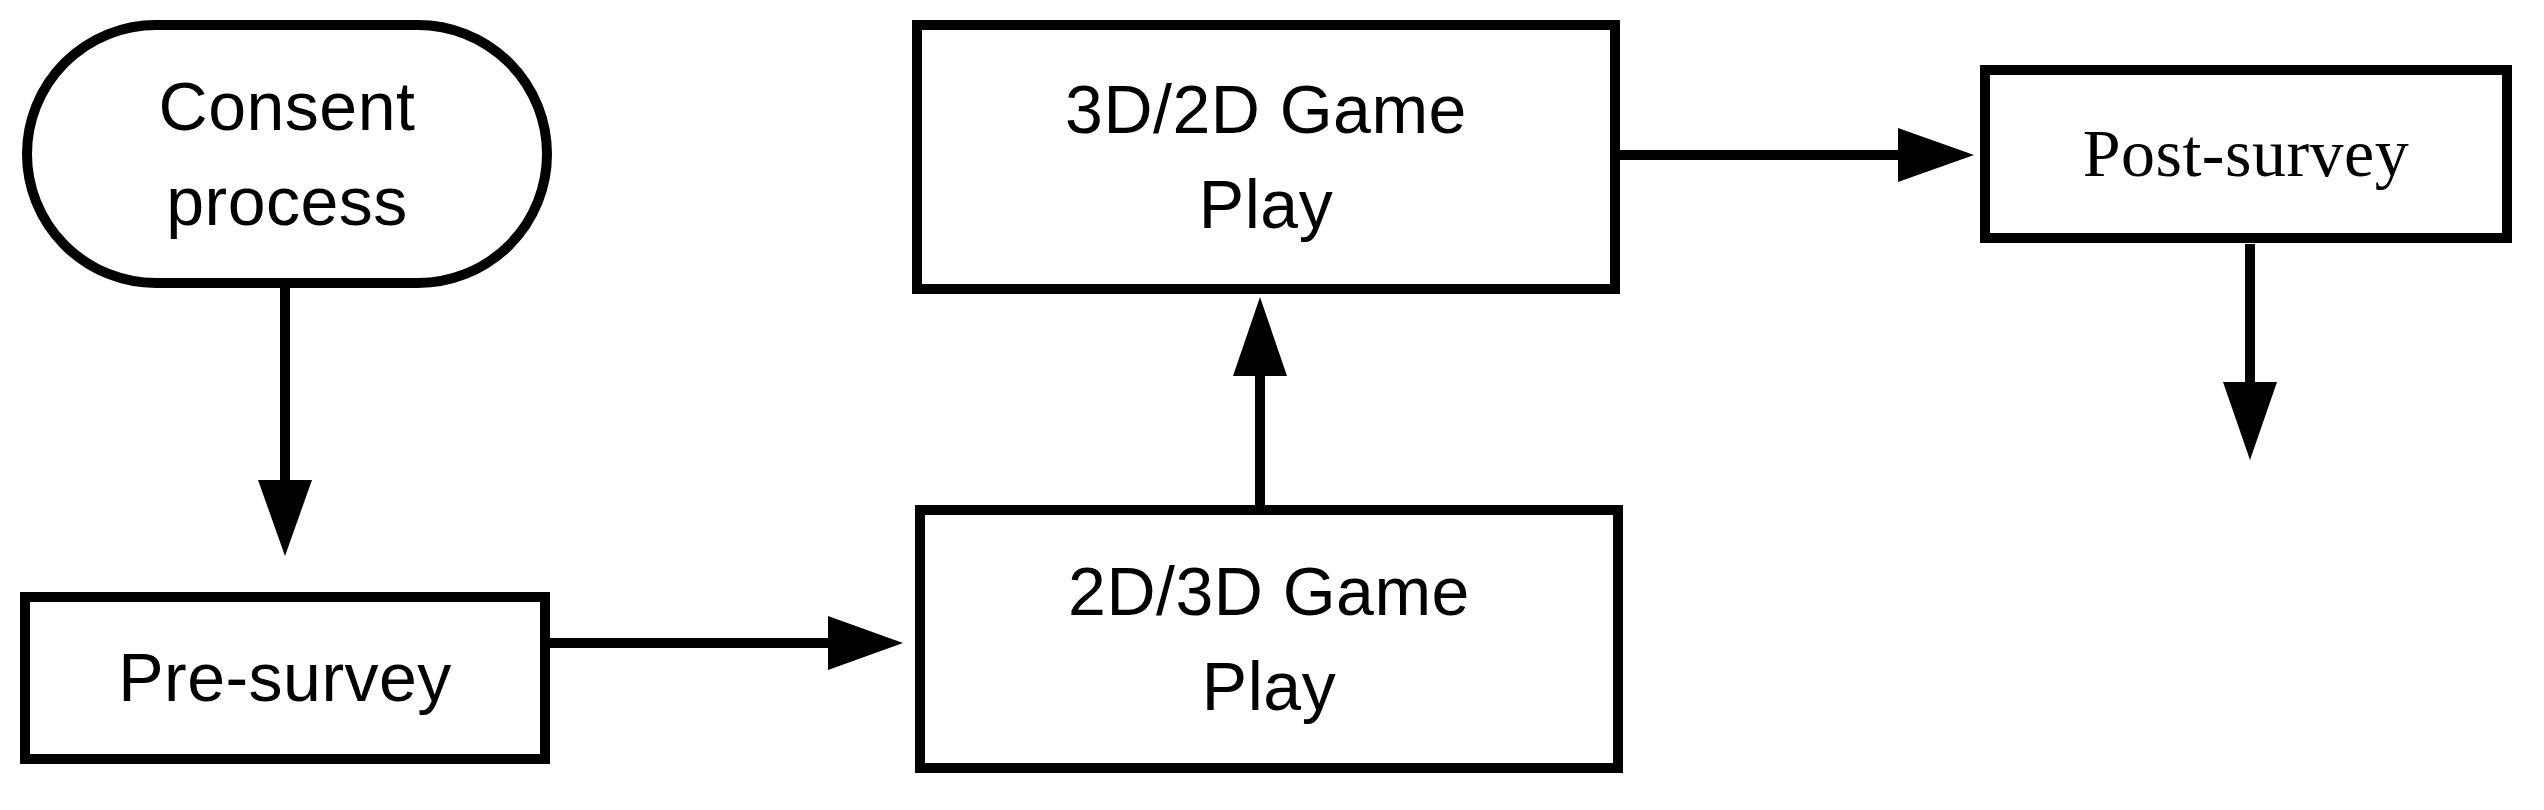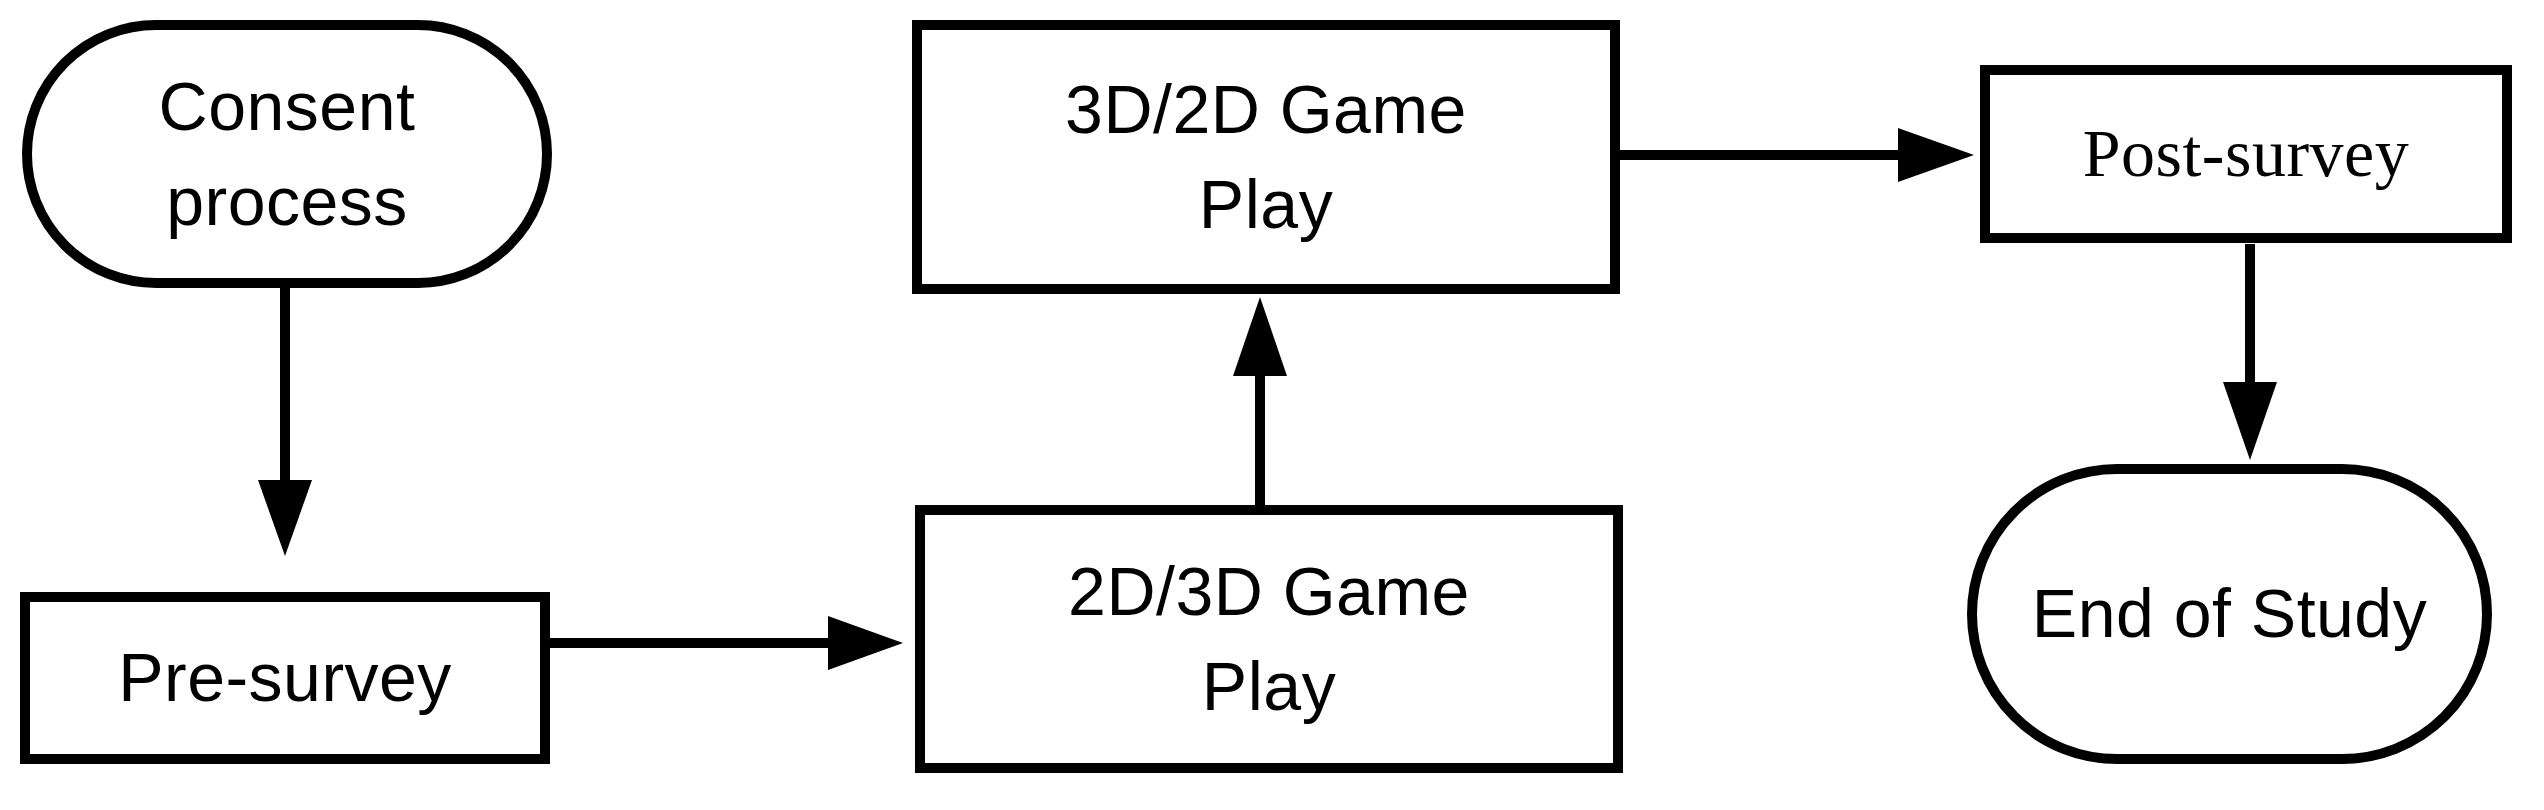--- a/index.html
+++ b/index.html
@@ -96,17 +96,14 @@
 
   <div class="node process" style="left:912px; top:20px; width:708px; height:274px;justify-content:center;">
     <span class="label">3D/2D Game
 Play</span>
   </div>
 
   <div class="node process" style="left:1980px; top:65px; width:532px; height:178px;font-family:Liberation Serif, serif;">
     <span class="label">Post-survey</span>
   </div>
 
-  <div class="node terminator" style="left:1967px; top:464px; width:525px; height:300px; border-radius:150px;">
-    <span class="label">End of Study</span>
-  </div>
 
 </div>
 
 </body></html>

